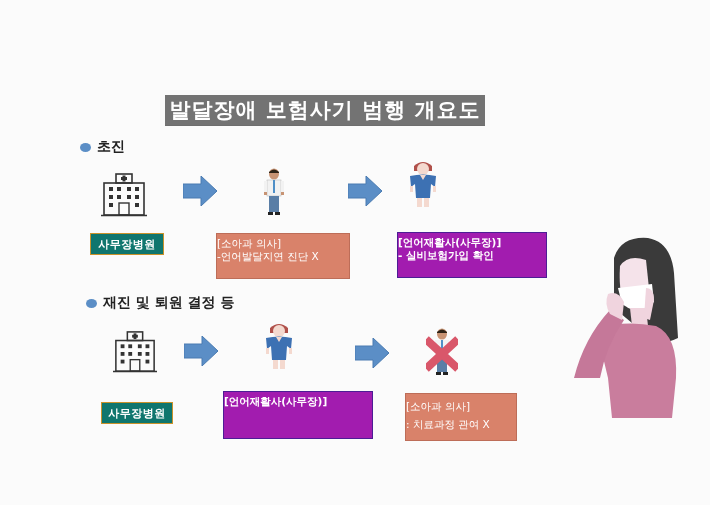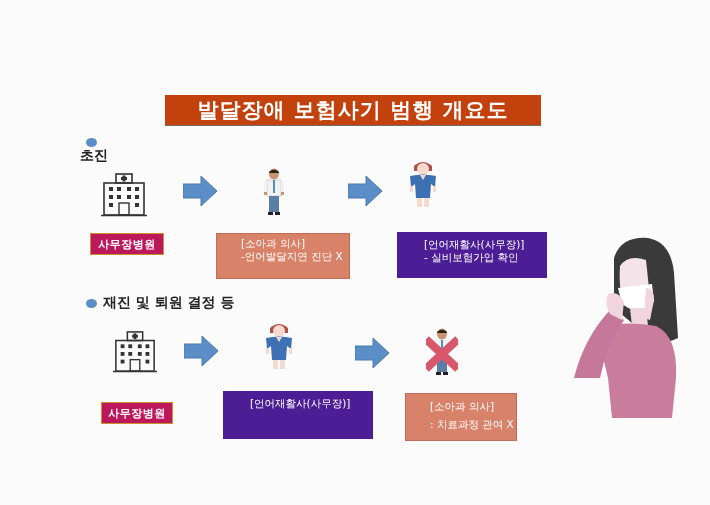--- a/index.html
+++ b/index.html
@@ -3,55 +3,55 @@
 <meta charset="utf-8">
 <style>
   html, body { margin: 0; padding: 0; }
   body {
     width: 710px; height: 505px; position: relative; overflow: hidden;
     background: #fbfbfb;
     font-family: "DejaVu Sans", sans-serif;
   }
   .abs { position: absolute; }
   .title-bar {
-    left: 165px; top: 95px; width: 376px; height: 30px;
-    background: #c2410c;
+    left: 165px; top: 95px; width: 320px; height: 30px;
+    background: #737373;
     color: #ffffff; font-weight: bold; font-size: 21px;
     display: flex; align-items: center; justify-content: center;
     letter-spacing: 1px;
     border-bottom: 1px solid #6e6e6e;
   }
   .section-head {
     display: flex; align-items: center; font-weight: bold; font-size: 14px; color: #222;
   }
   .bullet {
     width: 11px; height: 9px; border-radius: 50%; background: #5b8ec6; margin-right: 6px;
   }
   .tag {
-    background: #be185d; color: #fff; font-size: 11px; font-weight: bold;
+    background: #0f766e; color: #fff; font-size: 11px; font-weight: bold;
     display: flex; align-items: center; justify-content: center;
     border: 1px solid #c9922a; letter-spacing: 0.5px;
   }
   .box {
     color: #fff; font-size: 10.5px; line-height: 13px;
-    padding: 3px 24px; box-sizing: border-box;
+    padding: 3px 0; box-sizing: border-box;
   }
   .box.salmon { background: #d9826a; border: 1px solid #bd6d58; }
-  .box.blue { background: #4c1d95; border: 3px solid #4c1d95; }
+  .box.blue { background: #a21caf; border: 1px solid #4c1d95; font-weight: bold; }
   .box div { white-space: nowrap; }
   .arrow svg, .icon svg { display: block; }
 </style>
 </head>
 <body>
 
 <div class="abs title-bar">
   <span>발달장애 보험사기 범행 개요도</span>
 </div>
 
-<div class="abs section-head" style="left:80px; top:138px;flex-direction:column;">
+<div class="abs section-head" style="left:80px; top:138px;">
   <span class="bullet"></span>
   <span>초진</span>
 </div>
 
 <div class="abs icon" style="left:100px; top:172px;">
   <svg width="48" height="46" viewBox="0 0 48 46">
     <rect x="16" y="2" width="16" height="9" fill="none" stroke="#333" stroke-width="1.6"></rect>
     <rect x="22.5" y="3.5" width="3" height="6" fill="#333"></rect>
     <rect x="21" y="5" width="6" height="3" fill="#333"></rect>
     <rect x="4" y="11" width="40" height="32" fill="none" stroke="#333" stroke-width="1.6"></rect>

